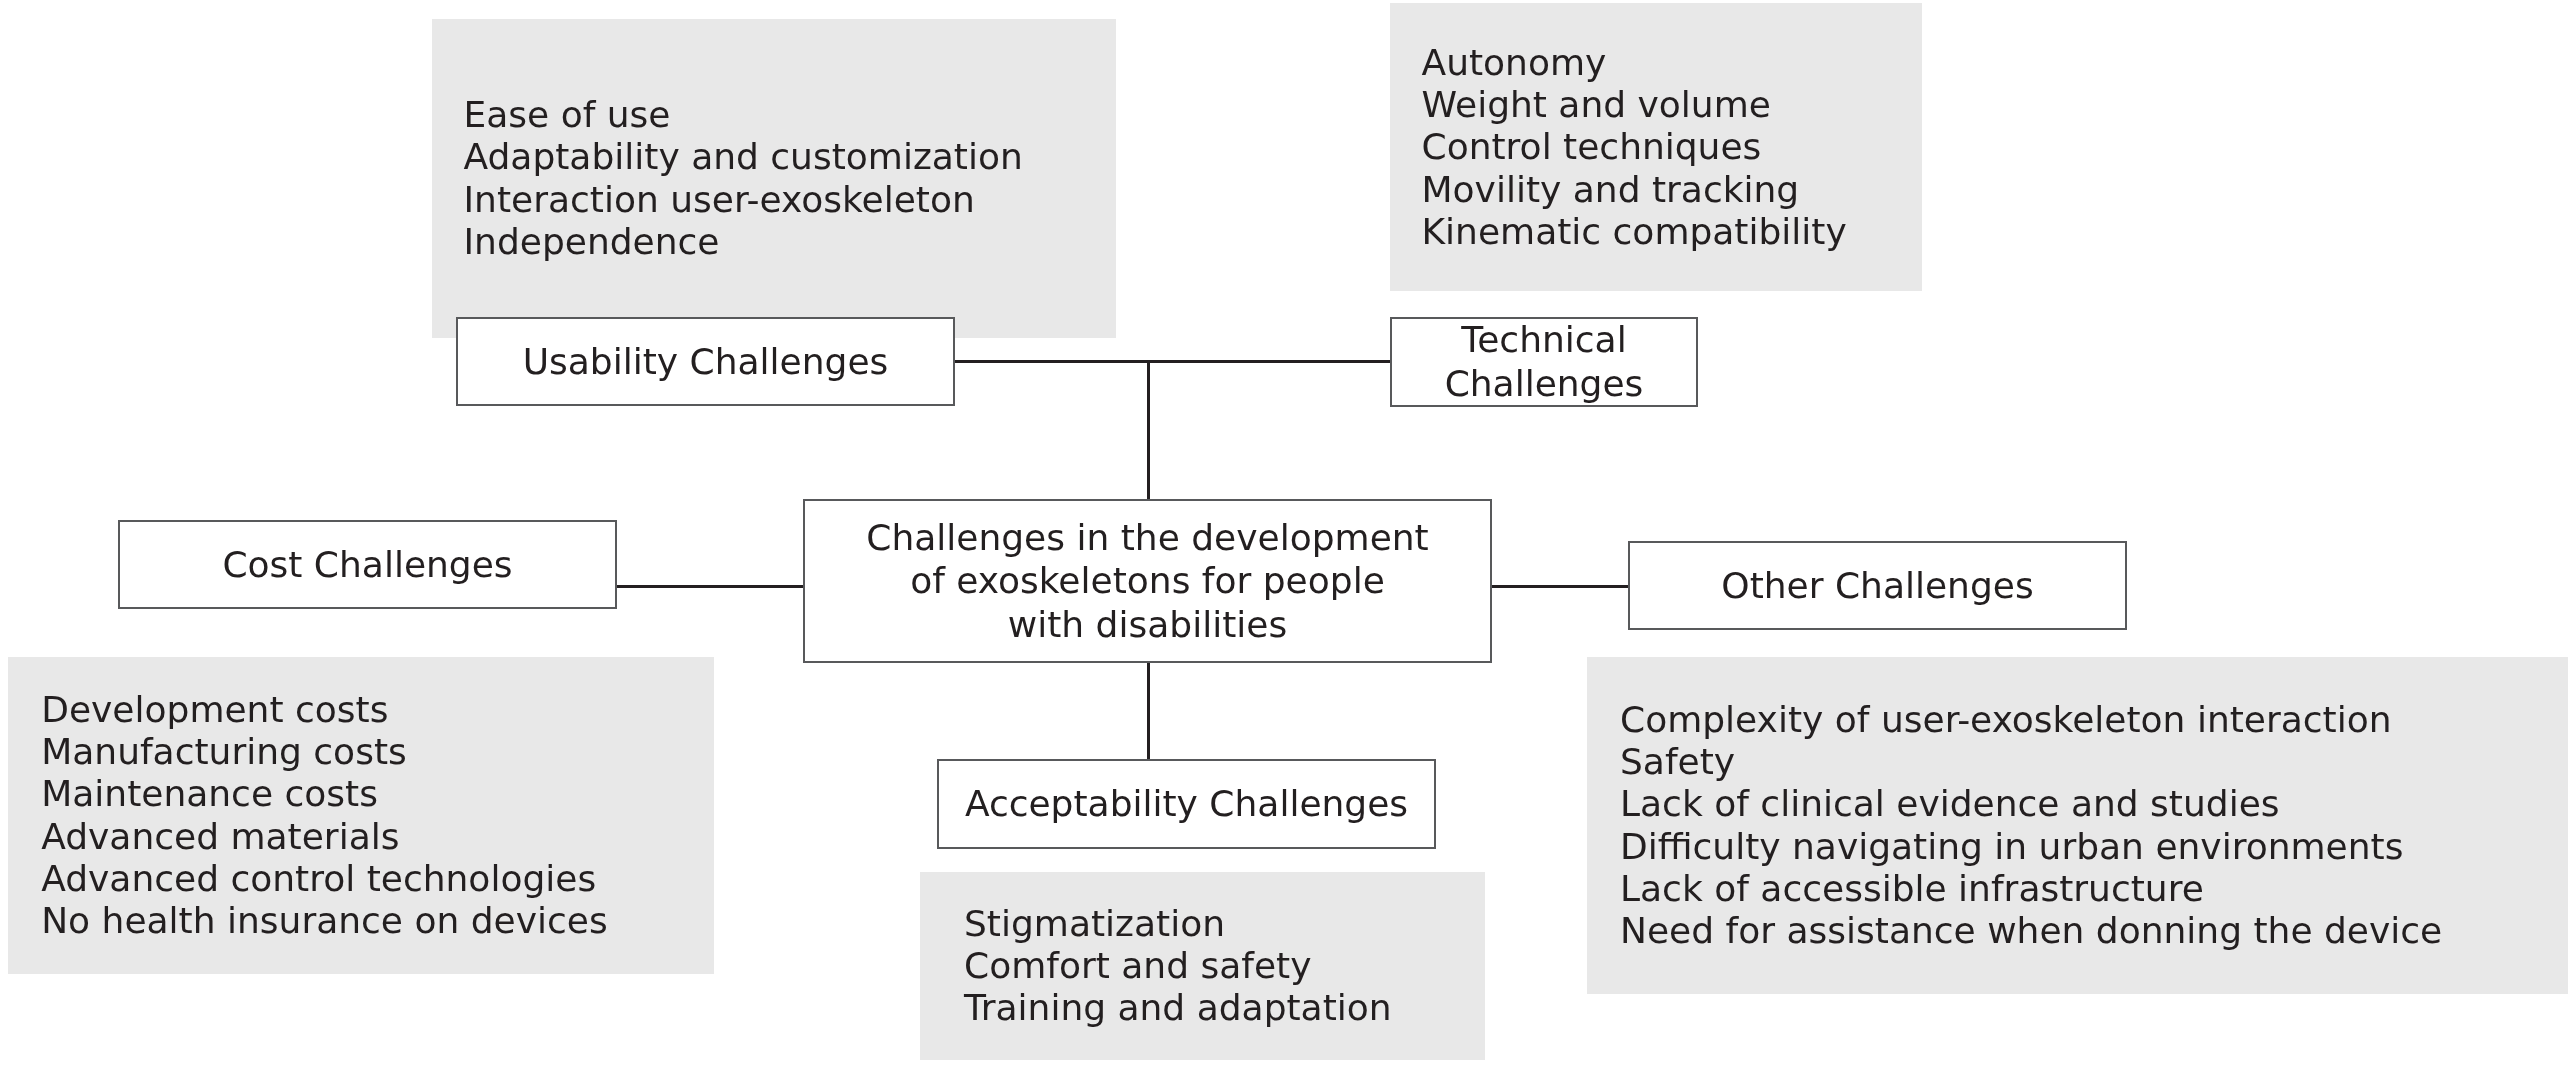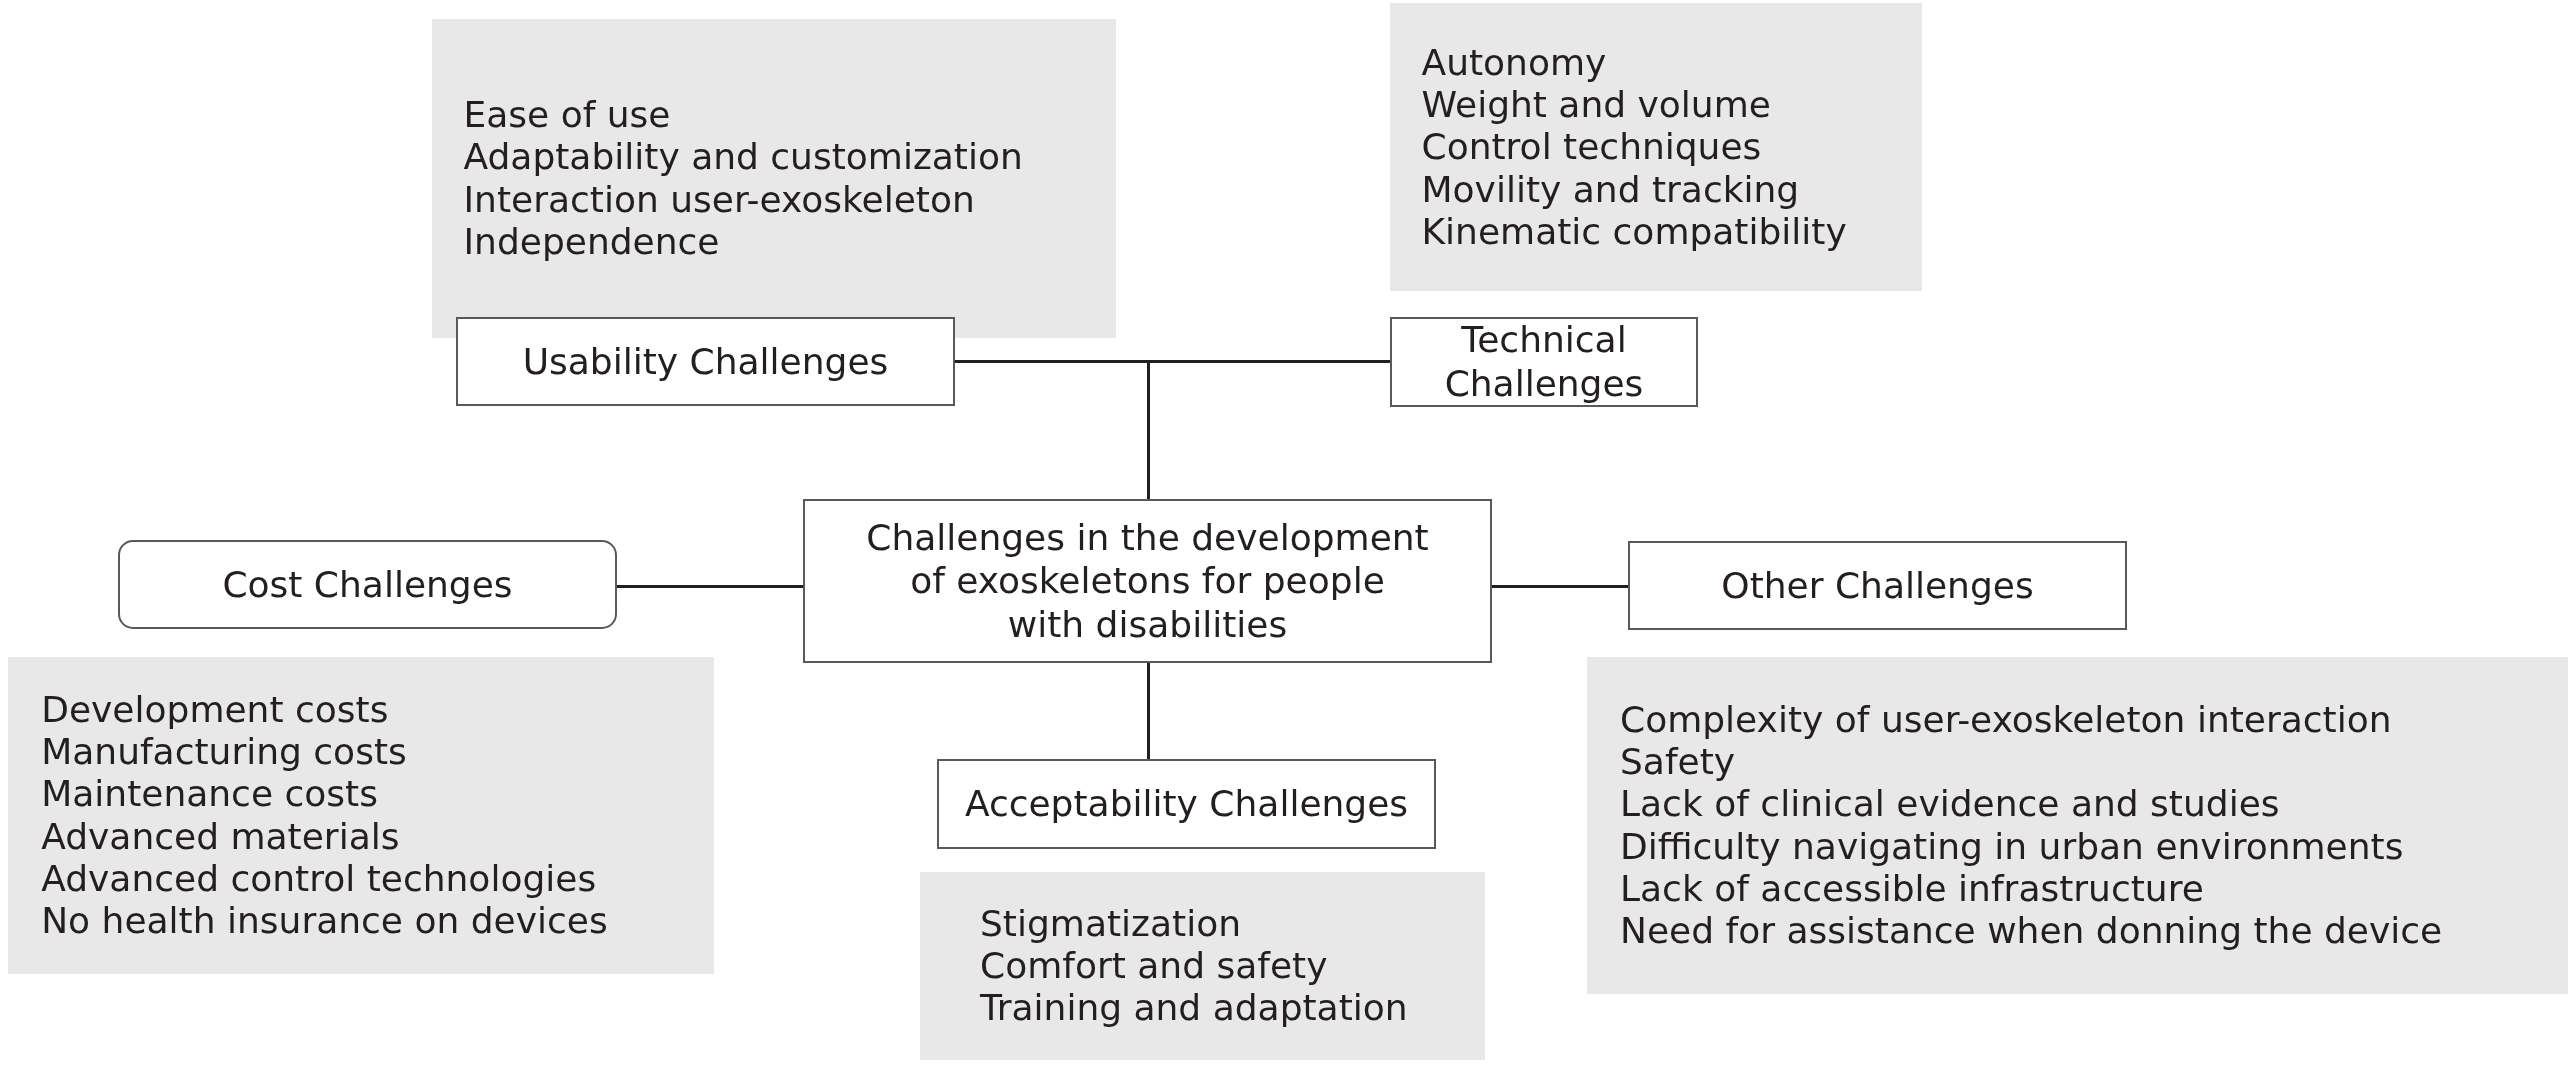--- a/index.html
+++ b/index.html
@@ -91,21 +91,21 @@
   <div class="node-box" style="left:1390px; top:317px; width:308px; height:90px;">
     <span class="node-label">Technical Challenges</span>
   </div>
 
   <div class="node-box" style="left:803px; top:499px; width:689px; height:164px;">
     <span class="node-label">Challenges in the development
 of exoskeletons for people
 with disabilities</span>
   </div>
 
-  <div class="node-box" style="left:118px; top:540px; width:499px; height:89px;border-radius:15px;">
+  <div class="node-box" style="left:118px; top:520px; width:499px; height:89px;">
     <span class="node-label">Cost Challenges</span>
   </div>
   <div class="gray-panel" style="left:8.2px; top:657px; width:706px; height:317px; padding-left:33px;">
     <div class="line">Development costs</div>
     <div class="line">Manufacturing costs</div>
     <div class="line">Maintenance costs</div>
     <div class="line">Advanced materials</div>
     <div class="line">Advanced control technologies</div>
     <div class="line">No health insurance on devices</div>
   </div>
@@ -118,20 +118,20 @@
     <div class="line">Safety</div>
     <div class="line">Lack of clinical evidence and studies</div>
     <div class="line">Difficulty navigating in urban environments</div>
     <div class="line">Lack of accessible infrastructure</div>
     <div class="line">Need for assistance when donning the device</div>
   </div>
 
   <div class="node-box" style="left:937px; top:759px; width:499px; height:90px;">
     <span class="node-label">Acceptability Challenges</span>
   </div>
-  <div class="gray-panel" style="left:920px; top:872px; width:565px; height:188px; padding-left:60px;">
+  <div class="gray-panel" style="left:920px; top:872px; width:565px; height:188px; padding-left:44px;">
     <div class="line">Stigmatization</div>
     <div class="line">Comfort and safety</div>
     <div class="line">Training and adaptation</div>
   </div>
 
 </div>
 
 
 </body></html>

